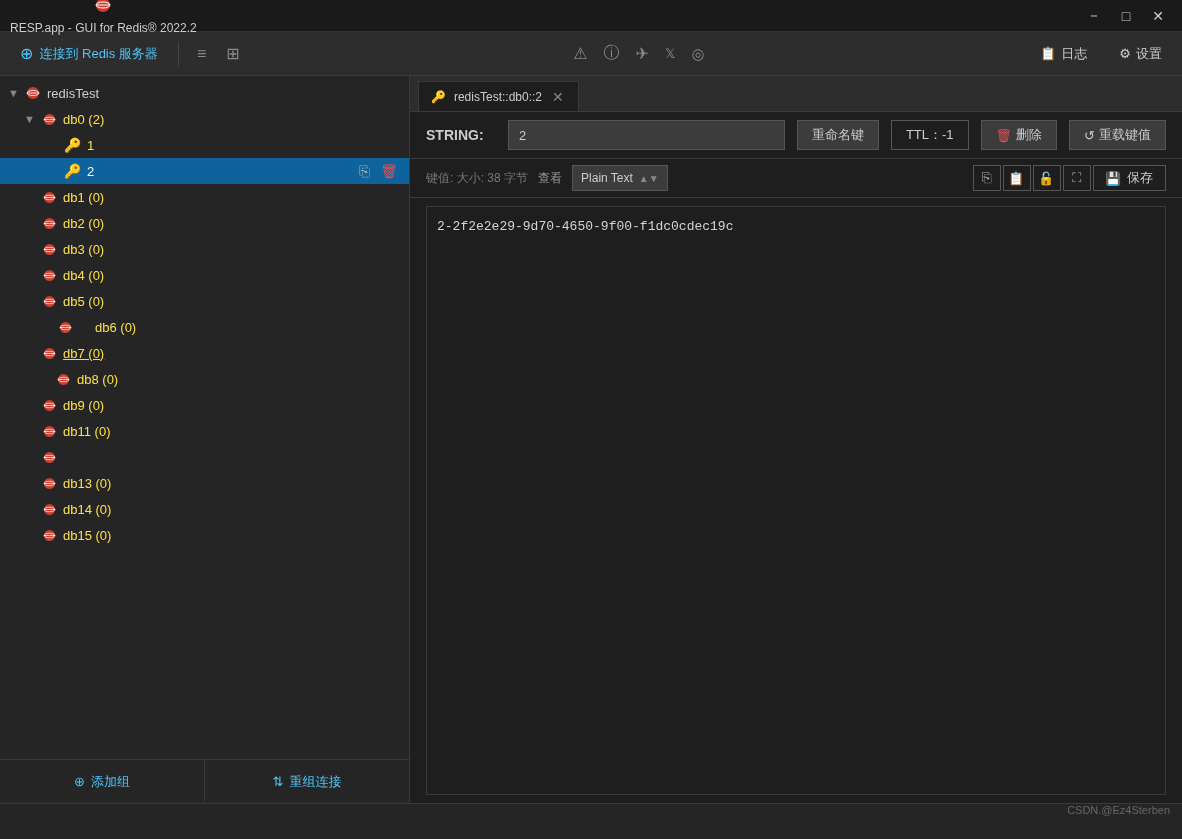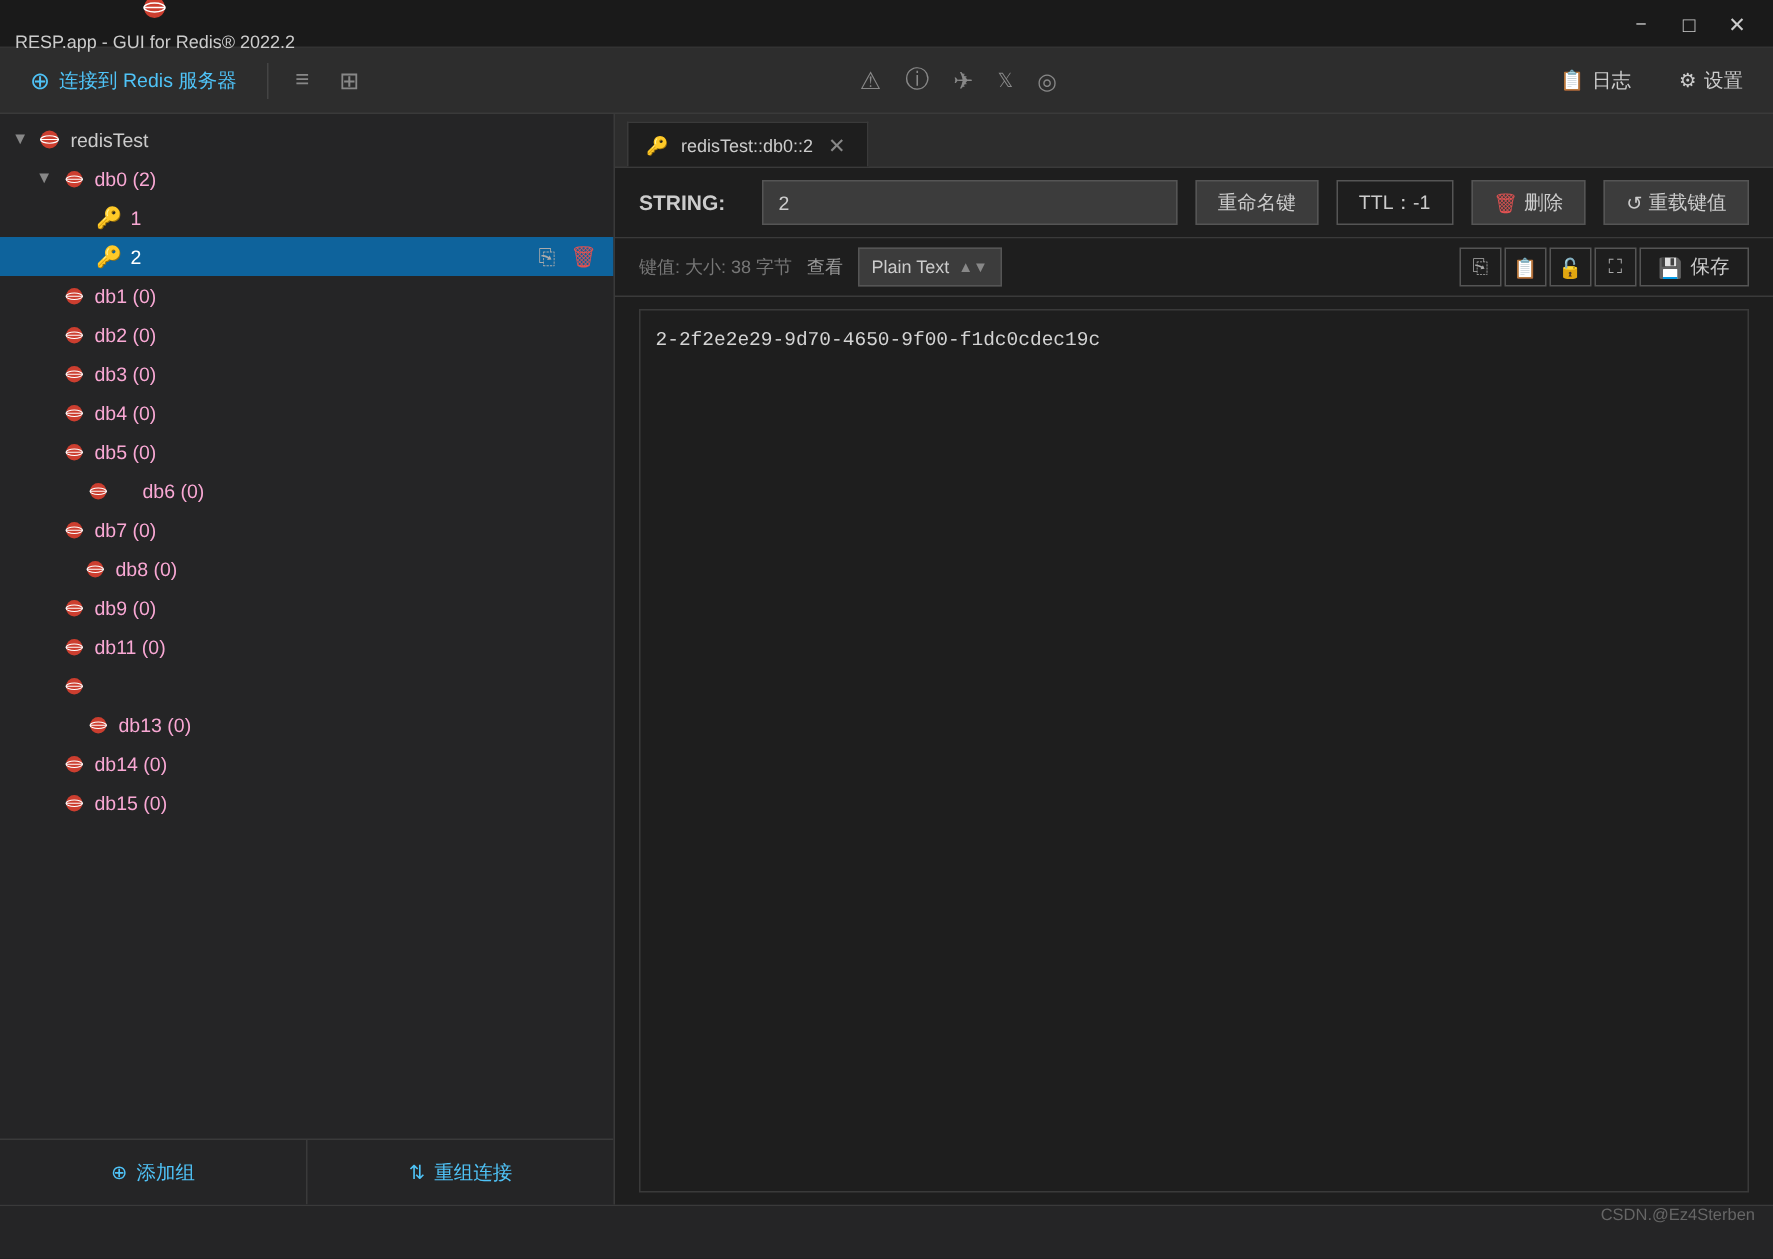--- a/index.html
+++ b/index.html
@@ -158,21 +158,21 @@
     .tree-icon {
       width: 18px;
       height: 18px;
       flex-shrink: 0;
       margin-right: 5px;
       display: flex;
       align-items: center;
       justify-content: center;
     }
     .tree-label {
-      color: #f9a8d4;
+      color: #fde047;
       font-size: 13px;
       flex: 1;
     }
     .tree-label.root-label {
       color: #cccccc;
       font-weight: 500;
     }
     .tree-actions {
       display: flex;
       gap: 4px;
@@ -555,21 +555,21 @@
         <span class="tree-chevron" style="opacity:0;"> </span>
         <span class="tree-icon">
             <svg width="13" height="13" viewBox="0 0 13 13">
               <circle cx="6.5" cy="6.5" r="5.5" fill="#cc3e2f"></circle>
               <ellipse cx="6.5" cy="6.5" rx="5.5" ry="2.2" fill="none" stroke="#fff" stroke-width="0.7"></ellipse>
               <line x1="1" y1="6.5" x2="12" y2="6.5" stroke="#fff" stroke-width="0.7"></line>
             </svg>
           </span>
         <span class="tree-label">db6 (0)</span>
       </div>
-      <div class="tree-item" style="padding-left:24px;">
+      <div class="tree-item" style="padding-left:24px;text-decoration:underline;">
         <span class="tree-chevron" style="opacity:0;"> </span>
         <span class="tree-icon">
             <svg width="13" height="13" viewBox="0 0 13 13">
               <circle cx="6.5" cy="6.5" r="5.5" fill="#cc3e2f"></circle>
               <ellipse cx="6.5" cy="6.5" rx="5.5" ry="2.2" fill="none" stroke="#fff" stroke-width="0.7"></ellipse>
               <line x1="1" y1="6.5" x2="12" y2="6.5" stroke="#fff" stroke-width="0.7"></line>
             </svg>
           </span>
         <span class="tree-label">db7 (0)</span>
       </div>
@@ -609,21 +609,21 @@
       <div class="tree-item" style="padding-left:24px;">
         <span class="tree-chevron" style="opacity:0;"> </span>
         <span class="tree-icon">
             <svg width="13" height="13" viewBox="0 0 13 13">
               <circle cx="6.5" cy="6.5" r="5.5" fill="#cc3e2f"></circle>
               <ellipse cx="6.5" cy="6.5" rx="5.5" ry="2.2" fill="none" stroke="#fff" stroke-width="0.7"></ellipse>
               <line x1="1" y1="6.5" x2="12" y2="6.5" stroke="#fff" stroke-width="0.7"></line>
             </svg>
           </span>
       </div>
-      <div class="tree-item" style="padding-left:40px;">
+      <div class="tree-item" style="padding-left:24px;">
         <span class="tree-chevron" style="opacity:0;"> </span>
         <span class="tree-icon">
             <svg width="13" height="13" viewBox="0 0 13 13">
               <circle cx="6.5" cy="6.5" r="5.5" fill="#cc3e2f"></circle>
               <ellipse cx="6.5" cy="6.5" rx="5.5" ry="2.2" fill="none" stroke="#fff" stroke-width="0.7"></ellipse>
               <line x1="1" y1="6.5" x2="12" y2="6.5" stroke="#fff" stroke-width="0.7"></line>
             </svg>
           </span>
         <span class="tree-label">db13 (0)</span>
       </div>

